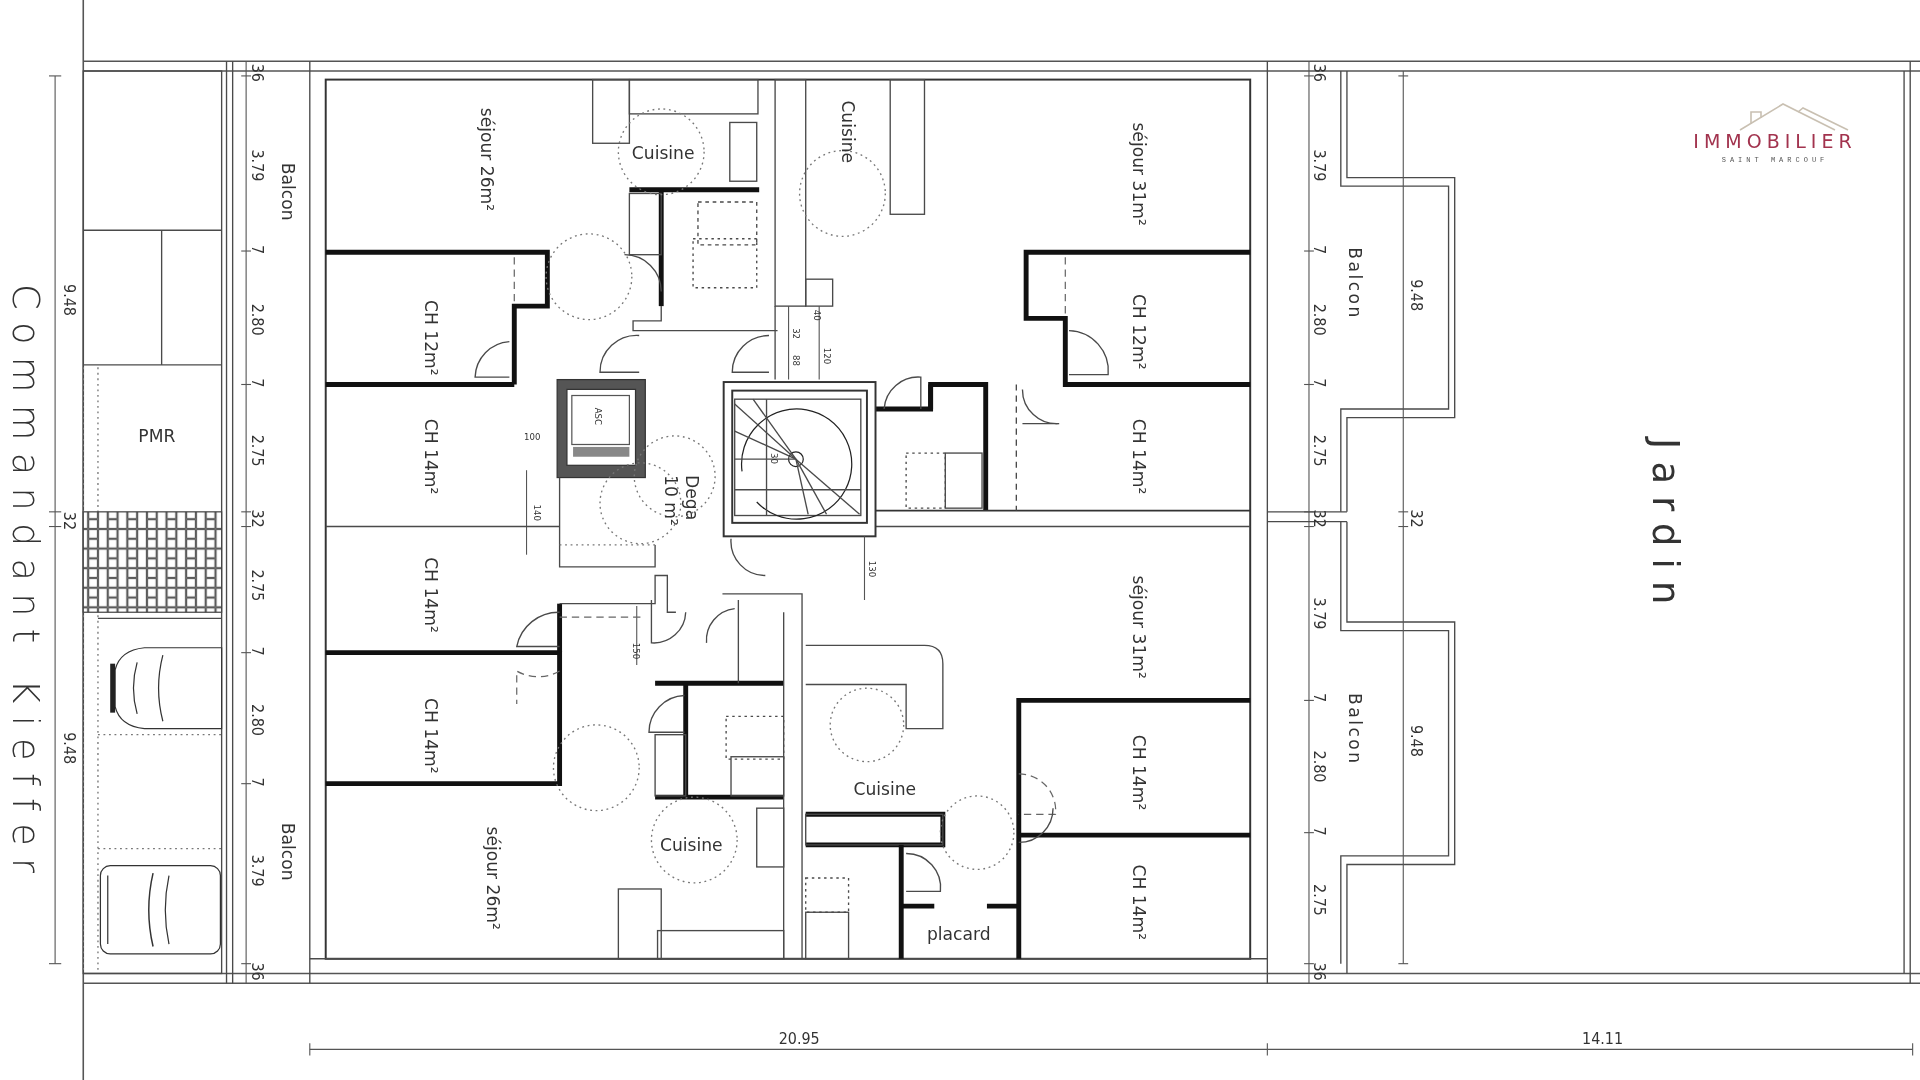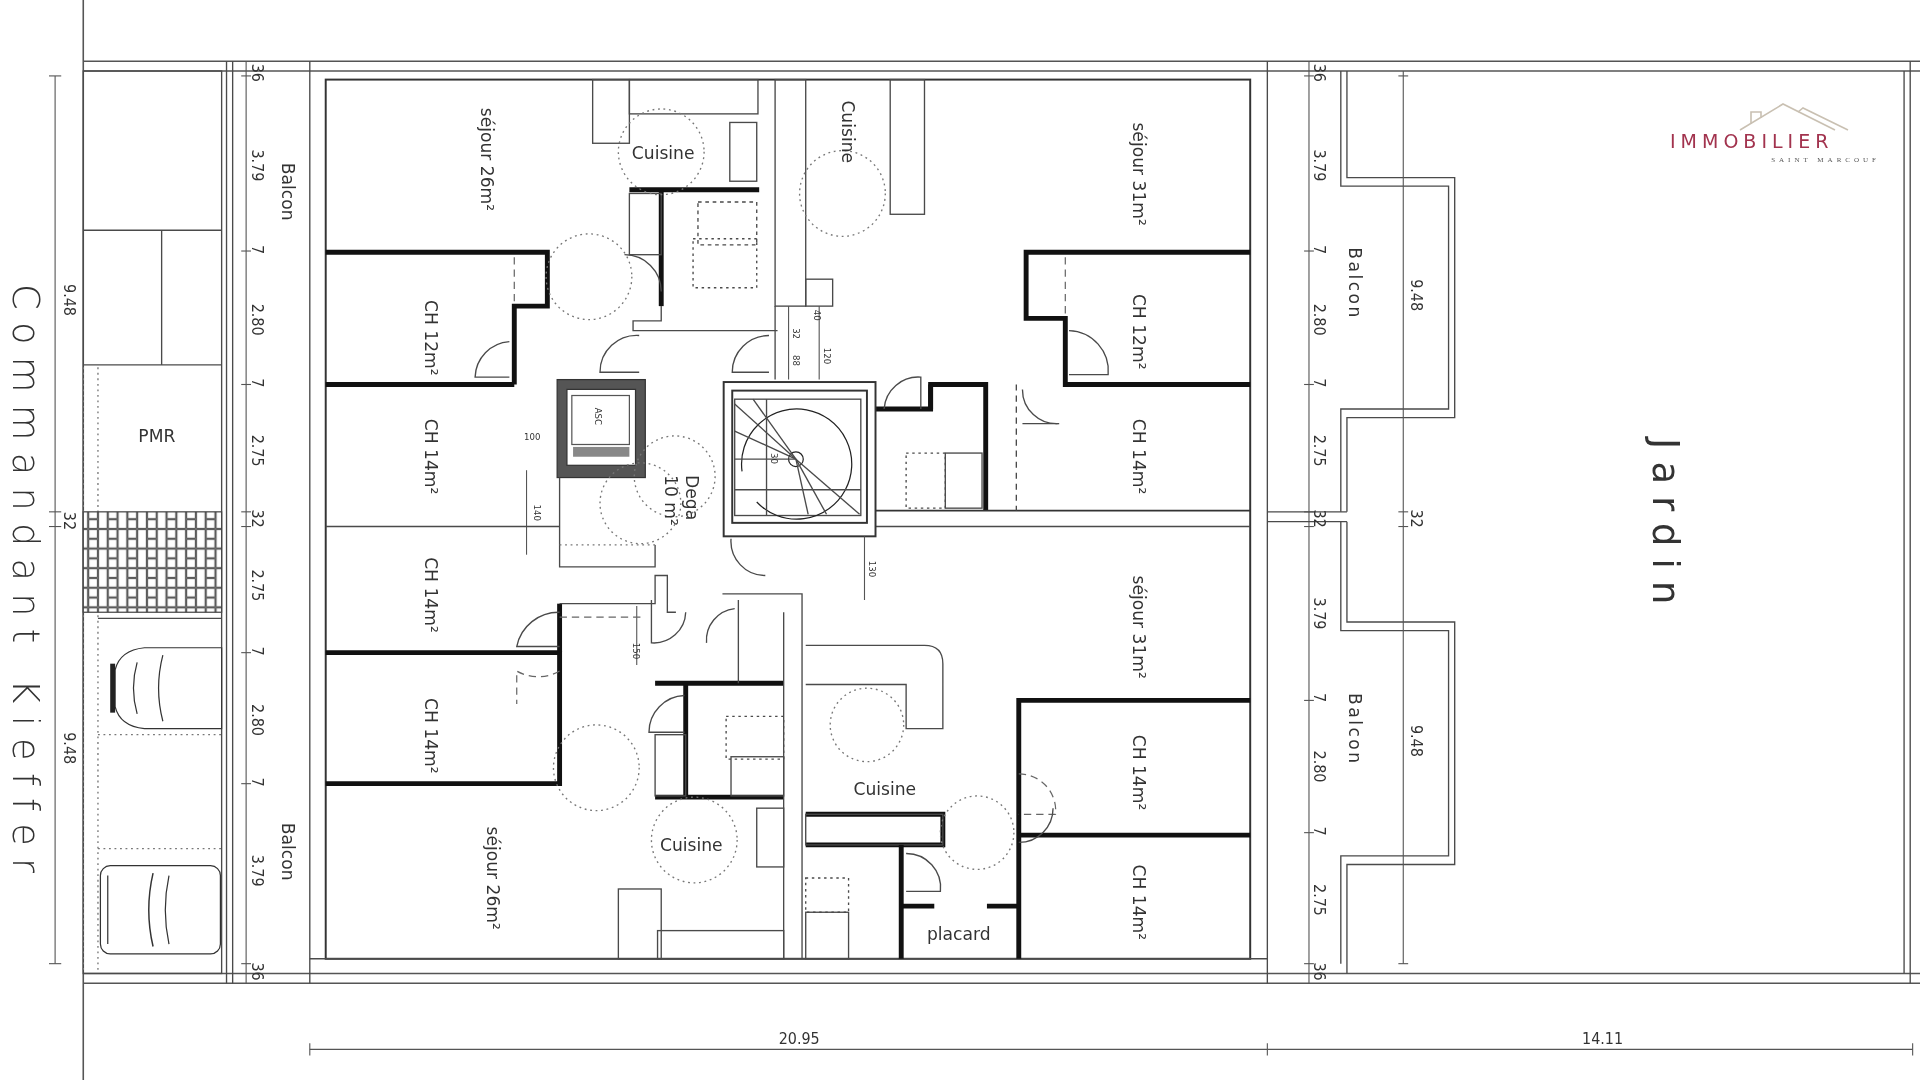--- a/index.html
+++ b/index.html
@@ -11,22 +11,22 @@
   .w-outline { stroke:#555; stroke-width:1.3; fill:none; }
   .dim { stroke:#555; stroke-width:0.9; fill:none; }
   .dot { stroke:#777; stroke-width:1.1; fill:none; stroke-dasharray:1.5 3; }
   .dash { stroke:#666; stroke-width:1; fill:none; stroke-dasharray:6 4; }
   .lbl-sm { font-size:13px; fill:#333; font-family:"DejaVu Sans Condensed","DejaVu Sans", sans-serif; }
   .lbl-xs { font-size:7px; fill:#333; font-family:"DejaVu Sans", sans-serif; }
   .lbl-room { font-size:14px; fill:#333; font-family:"DejaVu Sans", sans-serif; }
   .lbl-big { font-size:30px; fill:#333; letter-spacing:10px; font-family:"DejaVu Sans", sans-serif; font-weight:300; }
   .lbl-jardin { font-size:30px; fill:#333; letter-spacing:10px; font-family:"DejaVu Sans", sans-serif; }
   .logo { position:absolute; left:1670px; top:90px; width:210px; height:90px; }
-  .logo-title { position:absolute; left:0; top:40px; width:210px; text-align:left; font-family:"DejaVu Sans", sans-serif; font-size:19px; letter-spacing:5px; color:#a2334e; }
-  .logo-sub { position:absolute; left:0; top:66px; width:210px; text-align:right; font-family:Liberation Serif, serif; font-size:7px; letter-spacing:4px; color:#555; }
+  .logo-title { position:absolute; left:0; top:40px; width:210px; text-align:center; font-family:"DejaVu Sans", sans-serif; font-size:19px; letter-spacing:5px; color:#a2334e; }
+  .logo-sub { position:absolute; left:0; top:66px; width:210px; text-align:center; font-family:Liberation Mono, monospace; font-size:7px; letter-spacing:4px; color:#555; }
 </style>
 </head>
 <body>
 
 <svg id="plan" viewBox="0 0 1568 882" preserveAspectRatio="none" xmlns="http://www.w3.org/2000/svg">
 
   <g>
     <line class="w-outline" x1="68" y1="0" x2="68" y2="882"></line>
     <line class="w-outline" x1="68" y1="50" x2="1568" y2="50"></line>
     <line class="w-outline" x1="68" y1="58" x2="1568" y2="58"></line>

